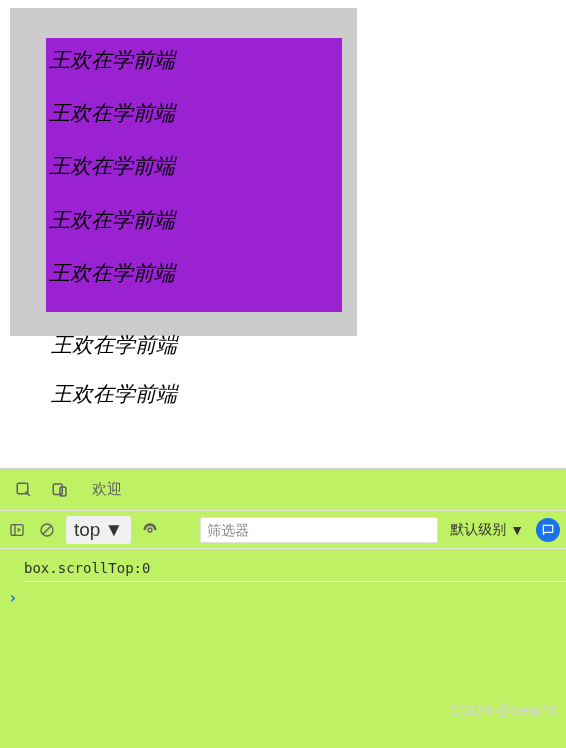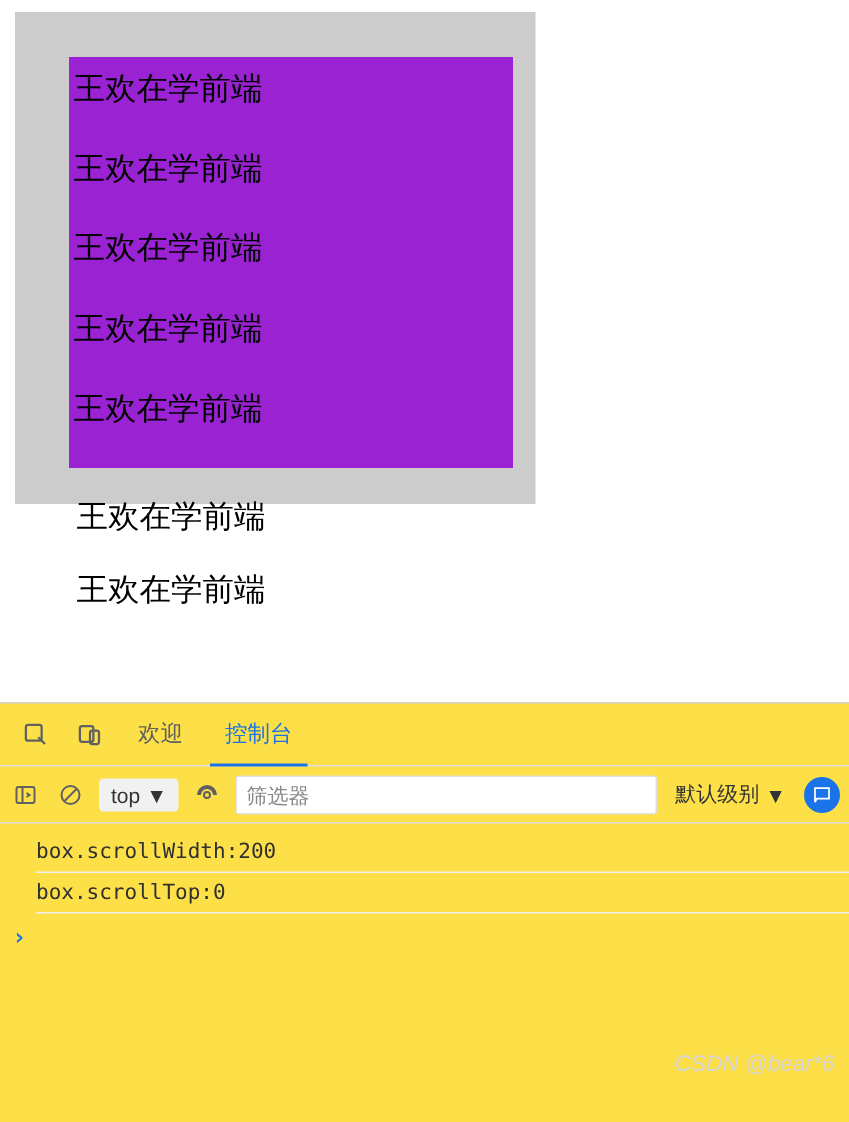--- a/index.html
+++ b/index.html
@@ -7,20 +7,21 @@
     margin: 0;
     font-family: "Microsoft YaHei", "PingFang SC", sans-serif;
     width: 566px;
     height: 748px;
     overflow: hidden;
     position: relative;
     background: #fff;
   }
   .page-area {
     padding: 8px;
+    font-style: italic;
   }
   .outer-box {
     width: 347px;
     height: 328px;
     background: #cccccc;
     padding: 30px 28px 0 36px;
     margin-left: 2px;
     margin-top: 0;
   }
   .inner-box {
@@ -43,21 +44,21 @@
     margin: -4px 0 28px 43px;
   }
 
   .devtools {
     position: absolute;
     left: 0;
     right: 0;
     top: 468px;
     bottom: 0;
     border-top: 1px solid #d0d0d0;
-    background: #fde047;
+    background: #bef264;
     font-size: 14px;
     color: #333;
   }
   .tabs-row {
     display: flex;
     align-items: center;
     height: 42px;
     border-bottom: 1px solid #e0e0e0;
     padding: 0 6px;
     gap: 0;
@@ -111,35 +112,36 @@
     display: flex; align-items: center; justify-content: center;
     color: #606060;
     cursor: pointer;
   }
   .top-selector {
     display: flex;
     align-items: center;
     background: #f1f1f1;
     border-radius: 3px;
     padding: 3px 8px;
-    font-size: 14px;
+    font-size: 19px;
     color: #333;
     cursor: pointer;
     gap: 4px;
   }
   .filter-input {
     flex: 1;
     min-width: 80px;
     border: none;
     outline: none;
     font-size: 14px;
     padding: 4px 6px;
     color: #333;
     border: 1px solid #e0e0e0;
     border-radius: 2px;
+    margin-left: 31px;
   }
   .filter-input::placeholder { color: #888; }
   .level-selector {
     display: flex;
     align-items: center;
     font-size: 14px;
     color: #333;
     cursor: pointer;
     gap: 4px;
     padding: 0 4px;
@@ -171,21 +173,20 @@
     font-weight: bold;
     font-family: Consolas, monospace;
     font-size: 16px;
   }
   .watermark {
     position: absolute;
     right: 10px;
     bottom: 30px;
     font-size: 15px;
     color: #d6d6d6;
-    font-style: italic;
     pointer-events: none;
   }
 </style>
 </head>
 <body>
 
 <div class="page-area">
   <div class="outer-box">
     <div class="inner-box">
       <div class="text-line">王欢在学前端</div>
@@ -207,21 +208,20 @@
           <path d="M14 14l6 6"></path>
         </svg>
     </div>
     <div class="tab-icon">
       <svg width="18" height="18" viewBox="0 0 24 24" fill="none" stroke="currentColor" stroke-width="2">
           <rect x="3" y="4" width="12" height="14" rx="2"></rect>
           <rect x="12" y="8" width="8" height="12" rx="2"></rect>
         </svg>
     </div>
     <div class="tab">欢迎</div>
-    <div class="tab active">控制台</div>
   </div>
 
   <div class="toolbar-row">
     <div class="tb-icon">
       <svg width="16" height="16" viewBox="0 0 24 24" fill="none" stroke="currentColor" stroke-width="2">
           <rect x="3" y="4" width="18" height="16" rx="2"></rect>
           <line x1="9" y1="4" x2="9" y2="20"></line>
           <path d="M13 10l3 2-3 2"></path>
         </svg>
     </div>
@@ -247,21 +247,20 @@
       <span>▼</span>
     </div>
     <div class="gear-badge">
       <svg width="14" height="14" viewBox="0 0 24 24" fill="none" stroke="white" stroke-width="2">
           <path d="M4 4h16v12H6l-2 4z"></path>
         </svg>
     </div>
   </div>
 
   <div class="console-output">
-    <div class="console-line">box.scrollWidth:200</div>
     <div class="console-line">box.scrollTop:0</div>
   </div>
 
   <div class="prompt-row">
     <span class="prompt-arrow">›</span>
   </div>
 </div>
 
 <div class="watermark">CSDN @bear*6</div>
 

